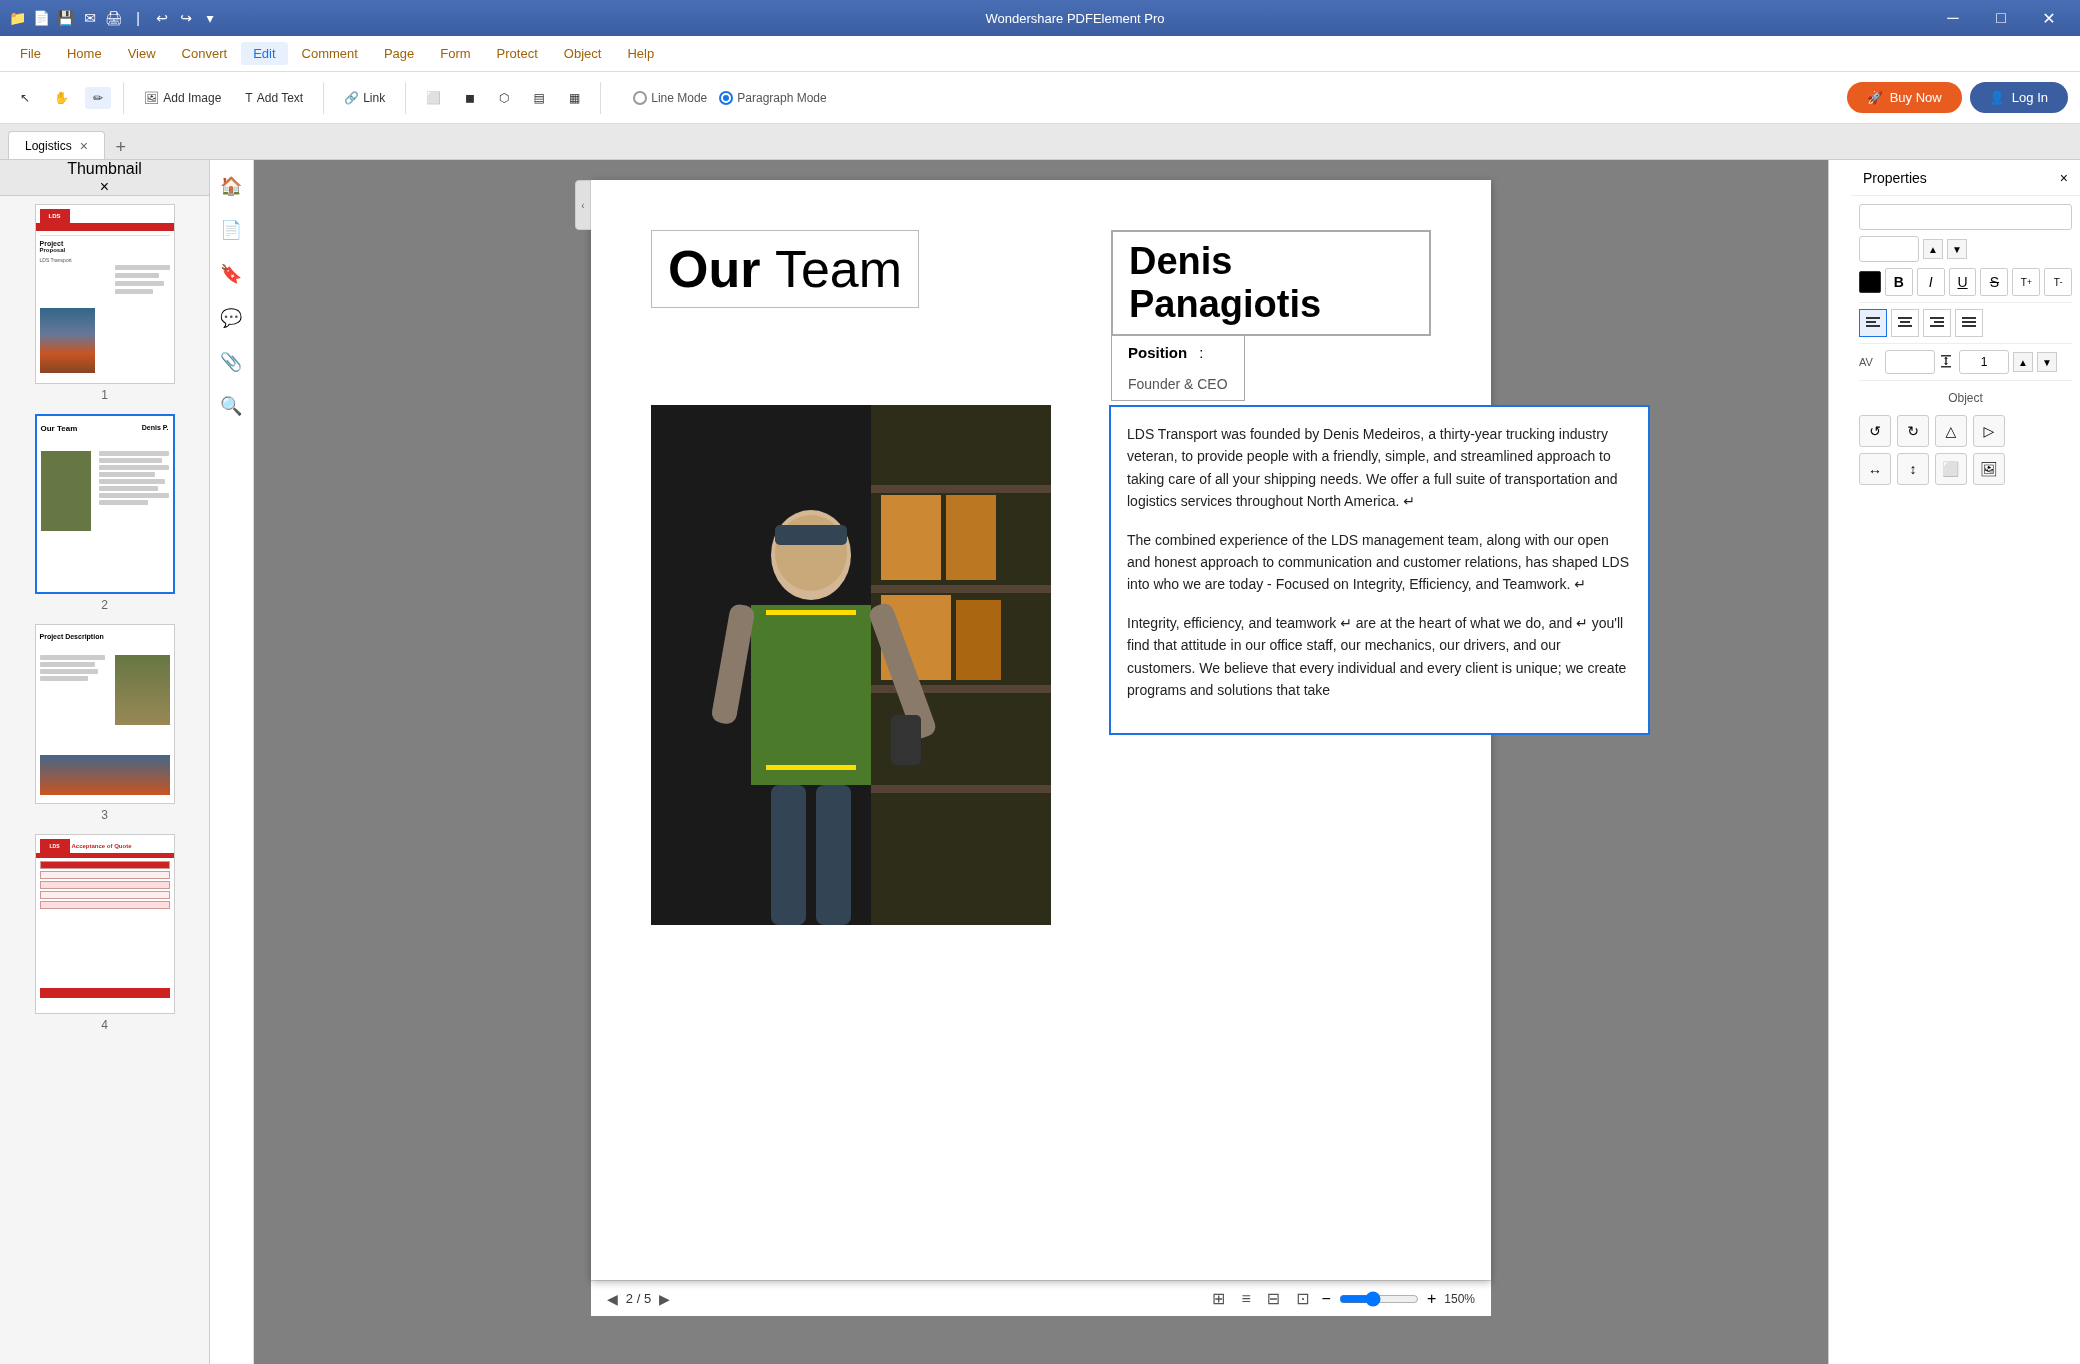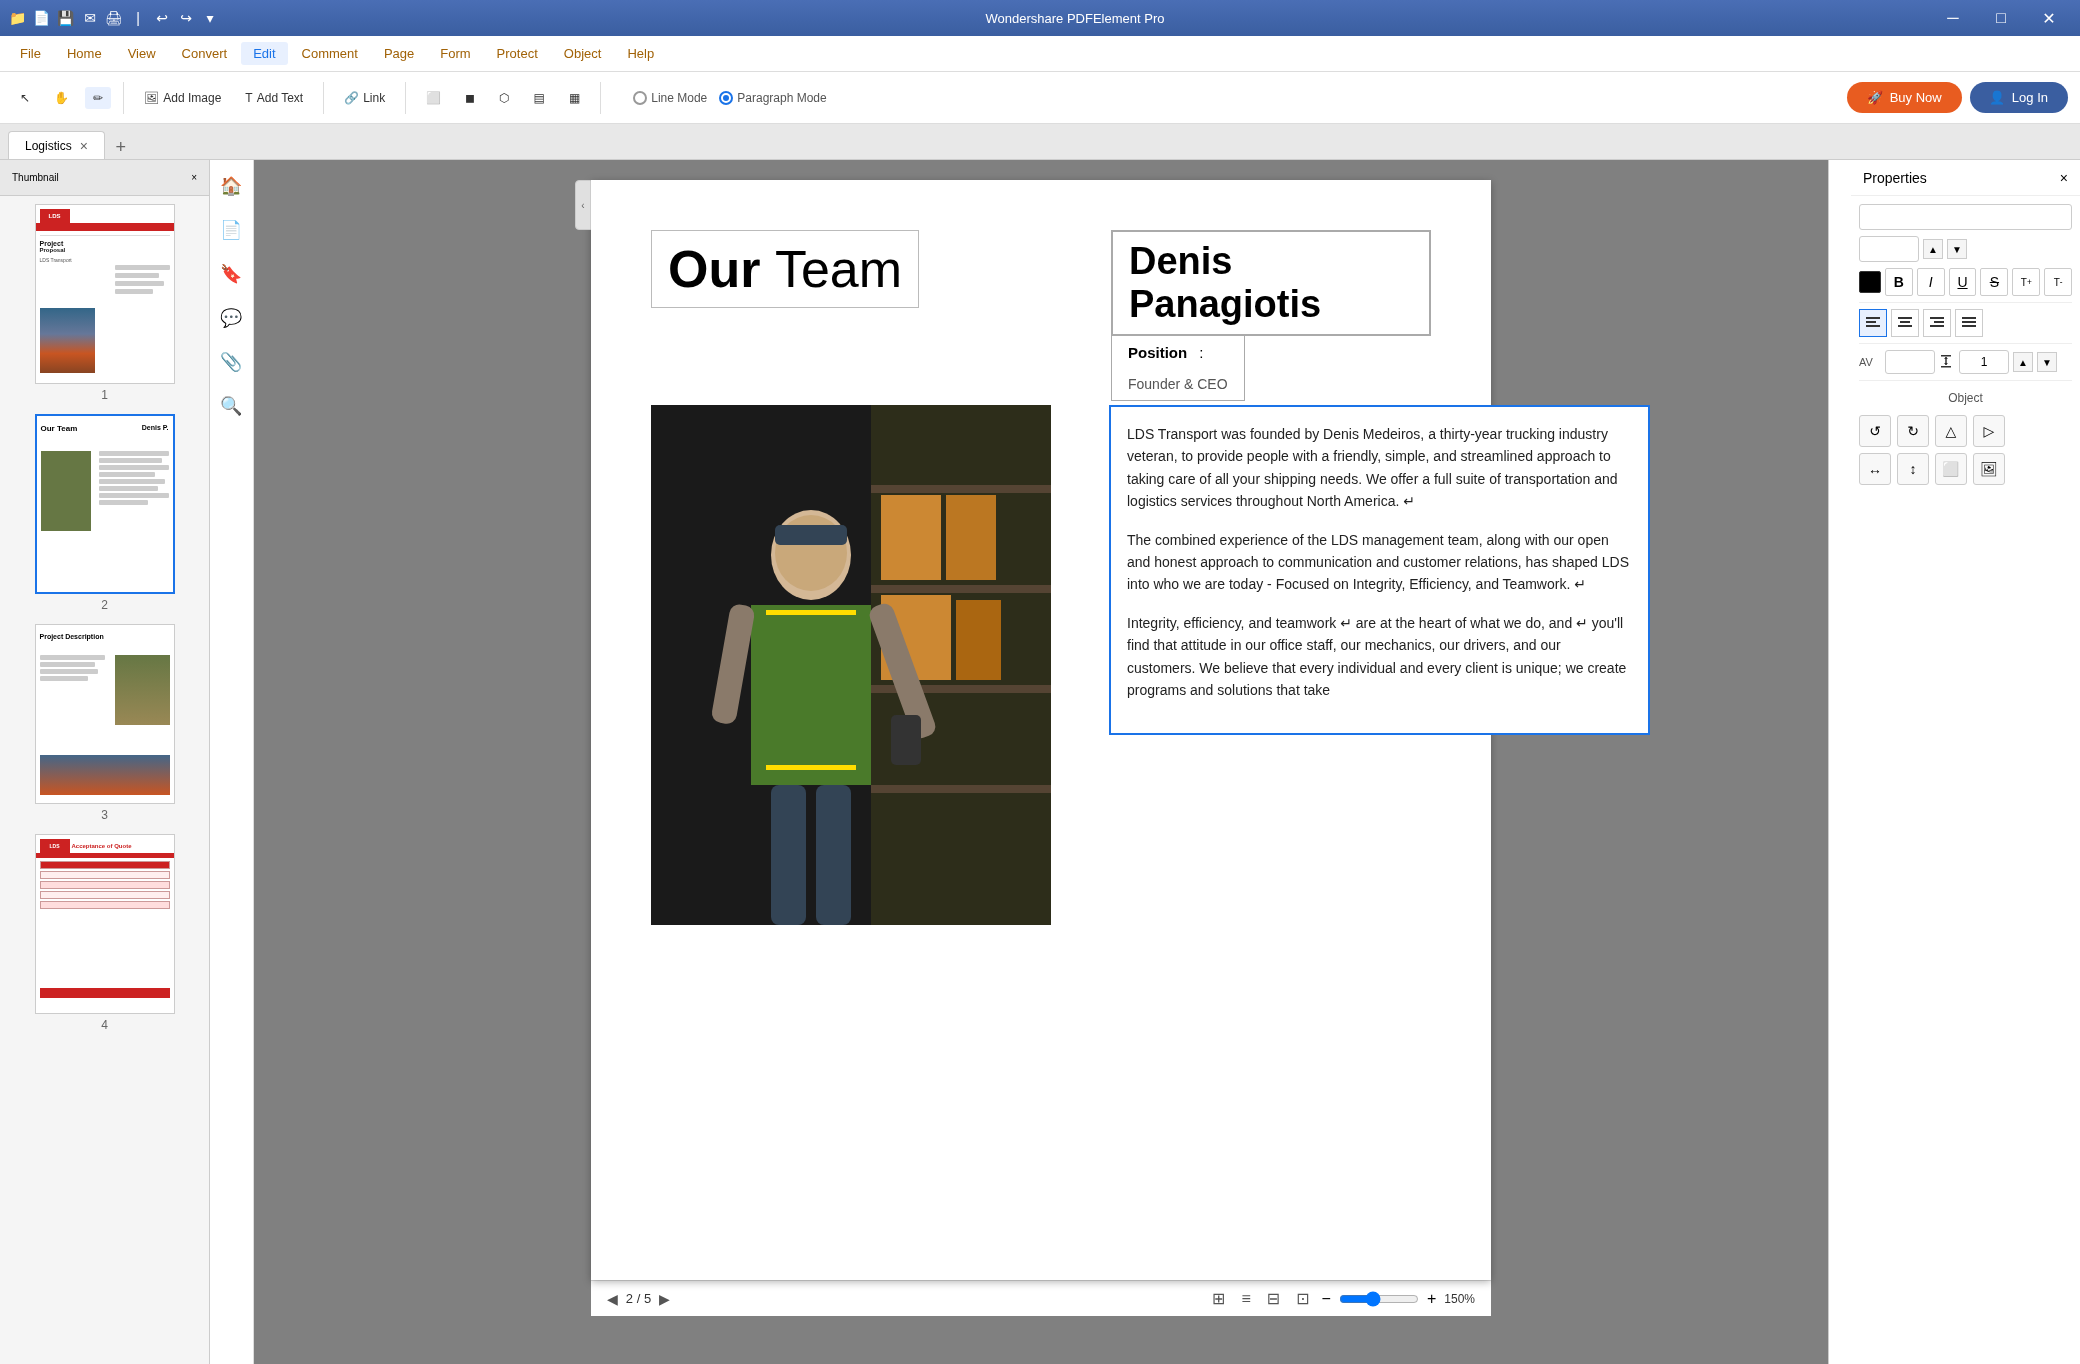--- a/index.html
+++ b/index.html
@@ -124,23 +124,24 @@
       flex-direction: column;
       overflow: hidden;
     }
     .thumbnail-header {
       height: 36px;
       background: #e8e8e8;
       display: flex;
       align-items: center;
       justify-content: space-between;
       padding: 0 12px;
-      font-size: 10px;
+      font-size: 16px;
       font-weight: 500;
       border-bottom: 1px solid #ccc;
+      flex-direction: column;
     }
     .thumbnail-list {
       flex: 1;
       overflow-y: auto;
       padding: 8px;
       display: flex;
       flex-direction: column;
       gap: 12px;
     }
     .thumb-item {

